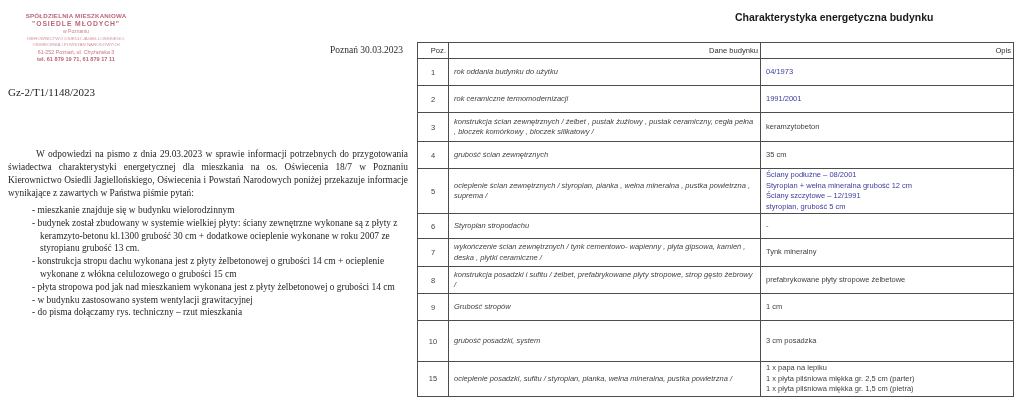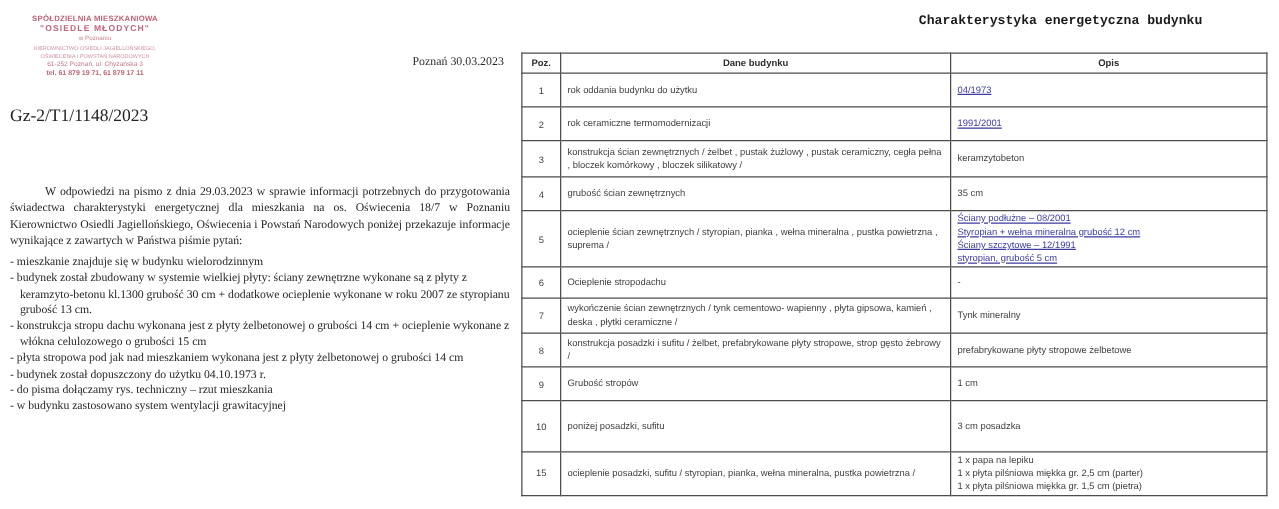--- a/index.html
+++ b/index.html
@@ -12,41 +12,41 @@
          font-family:"Liberation Sans",sans-serif;color:#bd6577;}
   .stamp-line{white-space:nowrap;}
   .sl0{font-size:6.2px;font-weight:bold;letter-spacing:.2px;}
   .sl1{font-size:6.8px;font-weight:bold;letter-spacing:.9px;margin-top:1px;}
   .sl2{font-size:5px;margin-top:1px;color:#c87f8e;}
   .sl3{font-size:4.4px;color:#cf93a0;margin-top:2px;}
   .sl4{font-size:4.4px;color:#cf93a0;margin-top:1px;}
   .sl5{font-size:5.3px;margin-top:2px;color:#c47687;}
   .sl6{font-size:5.6px;font-weight:bold;margin-top:1px;}
   .date{position:absolute;left:322px;top:45px;font-size:9.5px;color:#2b2b2b;white-space:nowrap;}
-  .ref{position:absolute;left:0;top:86px;font-size:14px;color:#222222;}
+  .ref{position:absolute;left:0;top:86px;font-size:11px;color:#222222;}
   .para{position:absolute;left:0;top:148px;width:400px;margin:0;font-size:9.4px;
         line-height:13px;text-align:justify;text-indent:28px;color:#262626;}
   .bullets{position:absolute;left:0;top:204px;width:402px;font-size:9.4px;
            line-height:12.8px;color:#262626;}
-  .bullet{padding-left:8px;text-indent:-8px;}
+  .bullet{padding-left:8px;text-indent:-8px;margin-left:24px;}
 
   
-  .title{position:absolute;left:735px;top:11px;font-family:Liberation Mono, monospace;
+  .title{position:absolute;left:735px;top:11px;font-family:Liberation Sans, sans-serif;
          font-weight:bold;font-size:10.5px;color:#1a1a1a;white-space:nowrap;}
   table.bld{position:absolute;left:417px;top:42px;width:596px;border-collapse:collapse;
             table-layout:fixed;font-family:"Liberation Sans",sans-serif;font-size:7.5px;
             color:#3f3f3f;}
   table.bld th,table.bld td{border:1px solid #4d4d4d;padding:1px 5px;vertical-align:middle;
             overflow:hidden;}
   table.bld thead tr{height:16px;}
-  table.bld th{font-weight:bold;font-size:7.6px;text-align:center;padding:2px 2px;color:#2e2e2e;}
+  table.bld th{font-weight:normal;font-size:7.6px;text-align:right;padding:2px 2px;color:#2e2e2e;}
   td.poz{text-align:center;}
   td.opis div{line-height:10.5px;}
-  td.dane{line-height:10.5px;}
-  .blue{color:#3c3c9e;text-decoration:underline;}
+  td.dane{line-height:10.5px;font-style:italic;}
+  .blue{color:#3c3c9e;}
   
   tbody tr:nth-child(1){height:27px;}
   tbody tr:nth-child(2){height:27px;}
   tbody tr:nth-child(3){height:29px;}
   tbody tr:nth-child(4){height:27px;}
   tbody tr:nth-child(5){height:43px;}
   tbody tr:nth-child(6){height:25px;}
   tbody tr:nth-child(7){height:28px;}
   tbody tr:nth-child(8){height:27px;}
   tbody tr:nth-child(9){height:27px;}
@@ -69,23 +69,22 @@
         <div class="stamp-line sl6">tel. 61 879 19 71, 61 879 17 11</div>
       </div>
     <div class="date">Poznań 30.03.2023</div>
     <div class="ref">Gz-2/T1/1148/2023</div>
     <p class="para">W odpowiedzi na pismo z dnia 29.03.2023 w sprawie informacji potrzebnych do przygotowania świadectwa charakterystyki energetycznej dla mieszkania na os. Oświecenia 18/7 w Poznaniu Kierownictwo Osiedli Jagiellońskiego, Oświecenia i Powstań Narodowych poniżej przekazuje informacje wynikające z zawartych w Państwa piśmie pytań:</p>
     <div class="bullets" id="bullets">
         <div class="bullet">- mieszkanie znajduje się w budynku wielorodzinnym</div>
         <div class="bullet">- budynek został zbudowany w systemie wielkiej płyty: ściany zewnętrzne wykonane są z płyty z keramzyto-betonu kl.1300 grubość 30 cm + dodatkowe ocieplenie wykonane w roku 2007 ze styropianu grubość 13 cm.</div>
         <div class="bullet">- konstrukcja stropu dachu wykonana jest z płyty żelbetonowej o grubości 14 cm + ocieplenie wykonane z włókna celulozowego o grubości 15 cm</div>
         <div class="bullet">- płyta stropowa pod jak nad mieszkaniem wykonana jest z płyty żelbetonowej o grubości 14 cm</div>
-        <div class="bullet">- budynek został dopuszczony do użytku 04.10.1973 r.</div>
+        <div class="bullet">- w budynku zastosowano system wentylacji grawitacyjnej</div>
         <div class="bullet">- do pisma dołączamy rys. techniczny – rzut mieszkania</div>
-        <div class="bullet">- w budynku zastosowano system wentylacji grawitacyjnej</div>
       </div>
   </div>
 
   <div class="report">
     <div class="title">Charakterystyka energetyczna  budynku</div>
     <table class="bld">
       <colgroup>
         <col style="width:31px">
           <col style="width:312px">
           <col style="width:253px">
@@ -131,21 +130,21 @@
             <td class="dane">ocieplenie ścian zewnętrznych / styropian, pianka , wełna mineralna , pustka powietrzna , suprema /</td>
             <td class="opis blue">
               <div>Ściany podłużne – 08/2001</div>
               <div>Styropian + wełna mineralna grubość 12 cm</div>
               <div>Ściany szczytowe – 12/1991</div>
               <div>styropian, grubość 5 cm</div>
             </td>
           </tr>
           <tr>
             <td class="poz">6</td>
-            <td class="dane">Ocieplenie stropodachu</td>
+            <td class="dane">Styropian stropodachu</td>
             <td class="opis">
               <div>-</div>
             </td>
           </tr>
           <tr>
             <td class="poz">7</td>
             <td class="dane">wykończenie ścian zewnętrznych / tynk cementowo- wapienny , płyta gipsowa, kamień , deska , płytki ceramiczne /</td>
             <td class="opis">
               <div>Tynk mineralny</div>
             </td>
@@ -159,21 +158,21 @@
           </tr>
           <tr>
             <td class="poz">9</td>
             <td class="dane">Grubość stropów</td>
             <td class="opis">
               <div>1 cm</div>
             </td>
           </tr>
           <tr>
             <td class="poz">10</td>
-            <td class="dane">poniżej posadzki, sufitu</td>
+            <td class="dane">grubość posadzki, system</td>
             <td class="opis">
               <div>3 cm posadzka</div>
             </td>
           </tr>
           <tr>
             <td class="poz">15</td>
             <td class="dane">ocieplenie posadzki, sufitu / styropian, pianka, wełna mineralna, pustka powietrzna /</td>
             <td class="opis">
               <div>1 x papa na lepiku</div>
               <div>1 x płyta pilśniowa miękka gr. 2,5 cm (parter)</div>

